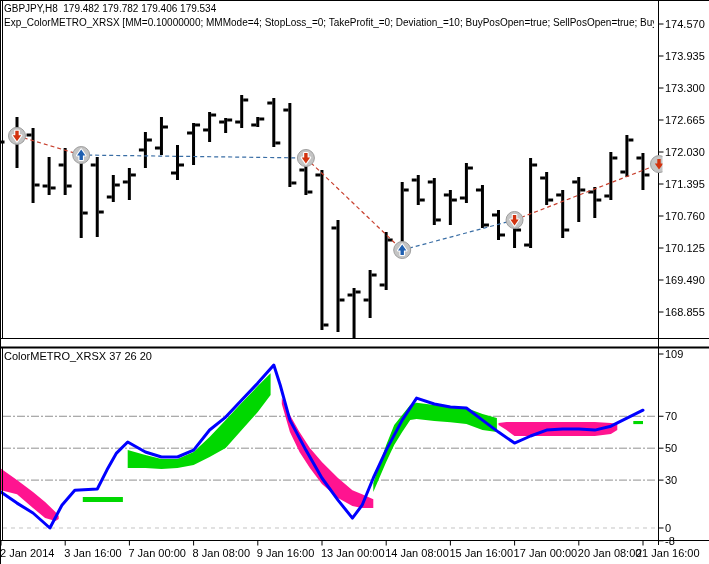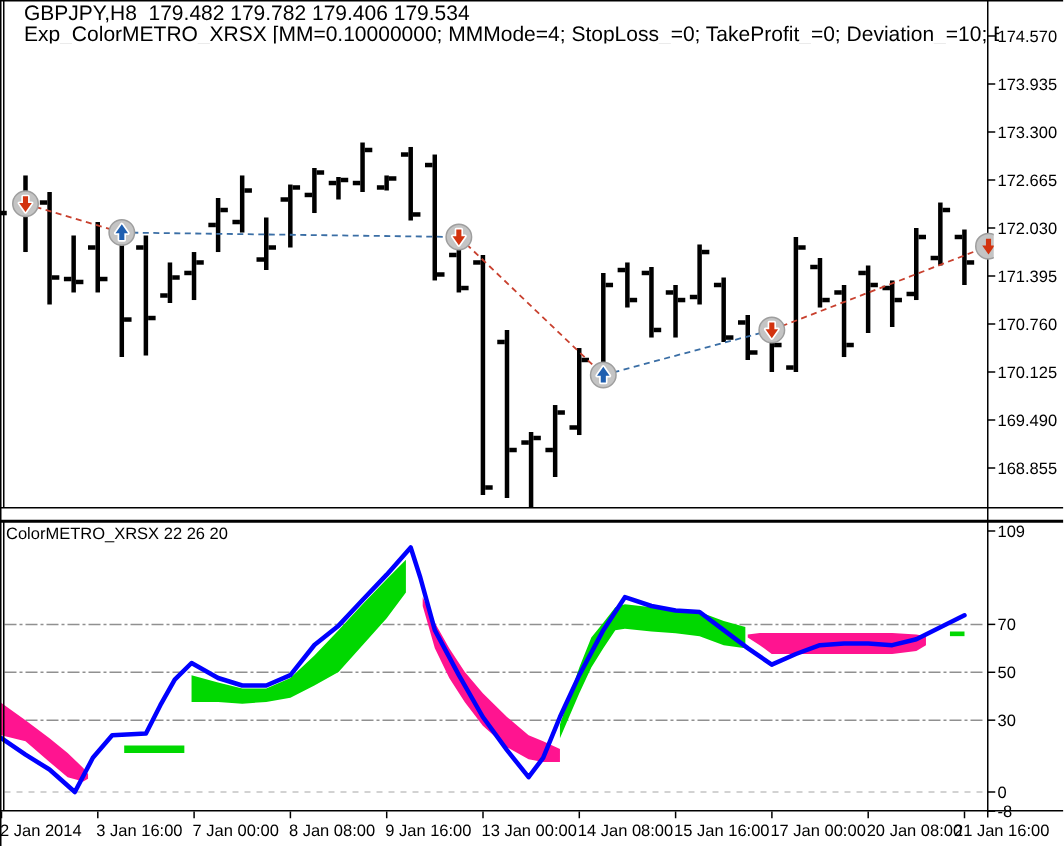--- a/index.html
+++ b/index.html
@@ -1,18 +1,18 @@
 <!DOCTYPE html>
 <html><head>
 <meta charset="utf-8">
 <style>
   html,body{margin:0;padding:0;background:#fff;}
   .screen{position:relative;width:709px;height:564px;background:#fff;overflow:hidden;
           font-family:"Liberation Sans",sans-serif;}
-  .hdr{position:absolute;left:16px;color:#000;font-size:14px;line-height:13px;
+  .hdr{position:absolute;left:4px;color:#000;font-size:10px;line-height:13px;
        white-space:pre;width:650px;overflow:hidden;}
   #hdr1{top:2px;}
   #hdr2{top:16px;}
   #indlabel{position:absolute;left:4px;top:350px;color:#000;font-size:11px;white-space:pre;}
   svg text{font-family:"Liberation Sans",sans-serif;font-size:11px;fill:#000;}
 </style>
 </head>
 <body>
 
 <div class="screen">
@@ -258,14 +258,14 @@
           <rect x="640" y="150" width="22.5" height="34"></rect>
         </clipPath>
       </defs>
       <g clip-path="url(#edgeclip)">
         <circle cx="659" cy="164.0944881889764" r="8.5" fill="#c4c4c4" stroke="#9e9e9e" stroke-width="1"></circle>
         <path d="M 659 169.5944881889764 L 663.2 163.5944881889764 L 660.7 163.5944881889764 L 660.7 159.0944881889764 L 657.3 159.0944881889764 L 657.3 163.5944881889764 L 654.8 163.5944881889764 Z" fill="#d2330f"></path>
       </g>
     </svg>
   <div class="hdr" id="hdr1">GBPJPY,H8  179.482 179.782 179.406 179.534</div>
   <div class="hdr" id="hdr2">Exp_ColorMETRO_XRSX [MM=0.10000000; MMMode=4; StopLoss_=0; TakeProfit_=0; Deviation_=10; BuyPosOpen=true; SellPosOpen=true; BuyPosClos</div>
-  <div id="indlabel">ColorMETRO_XRSX 22 26 20</div>
+  <div id="indlabel">ColorMETRO_XRSX 37 26 20</div>
 </div>
 
 </body></html>

